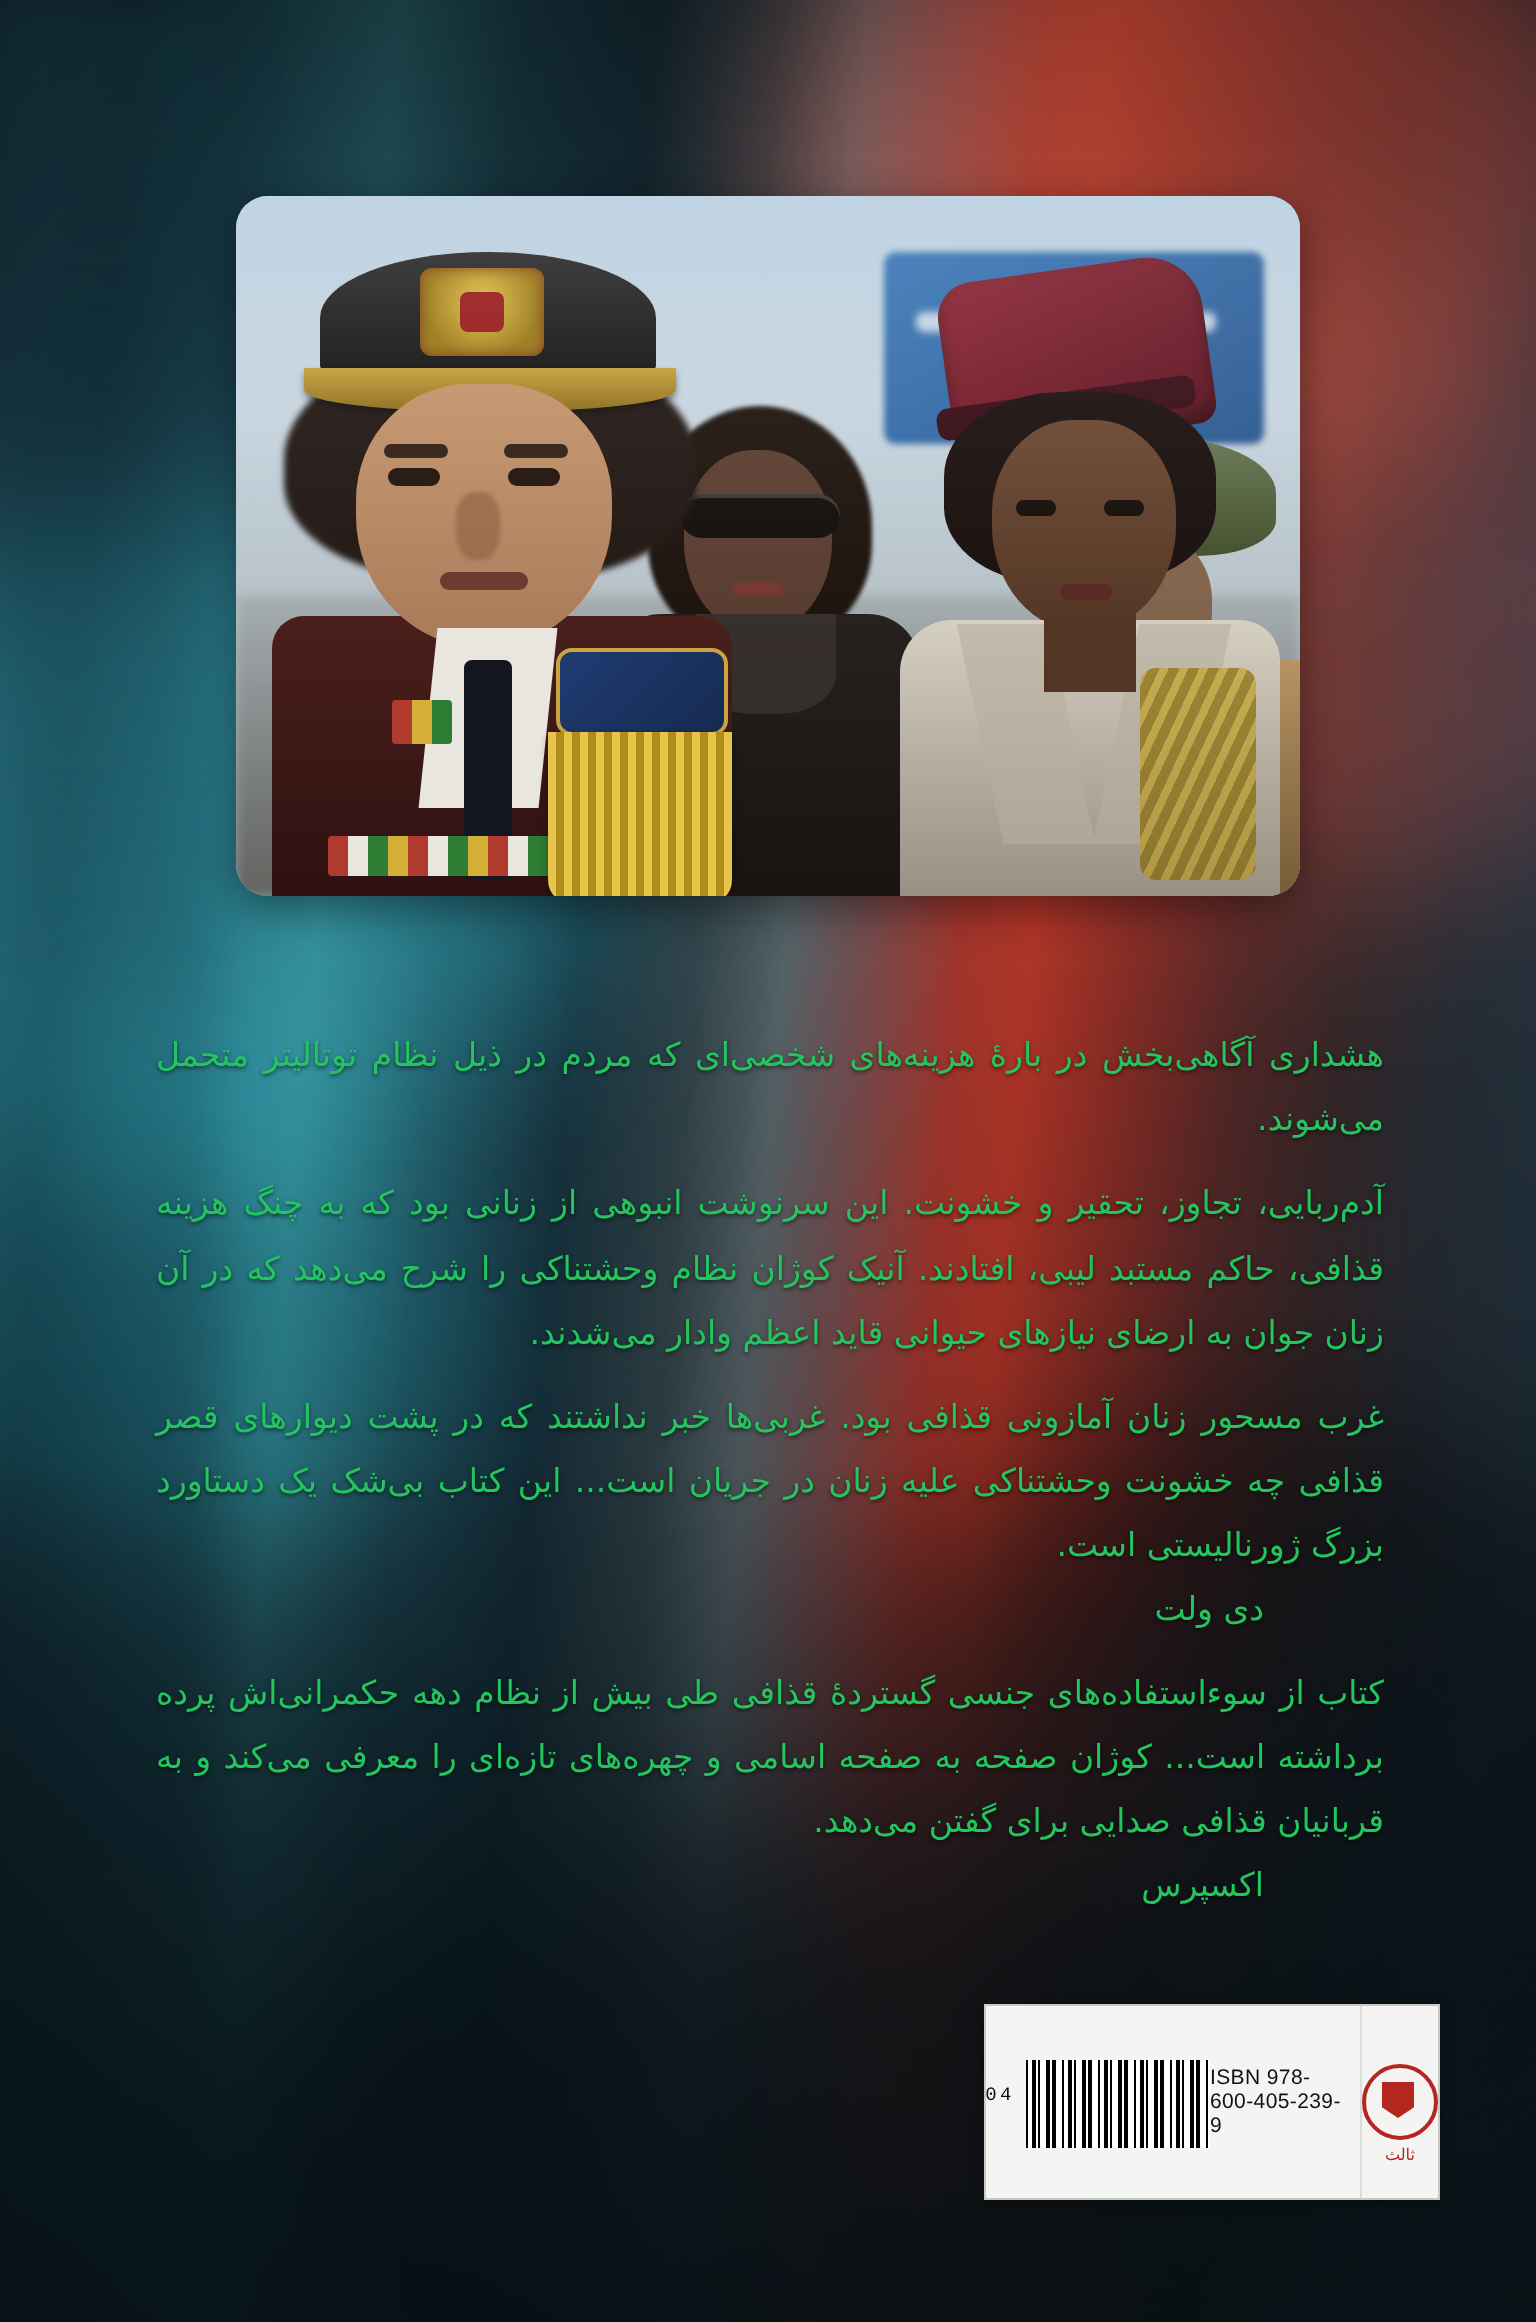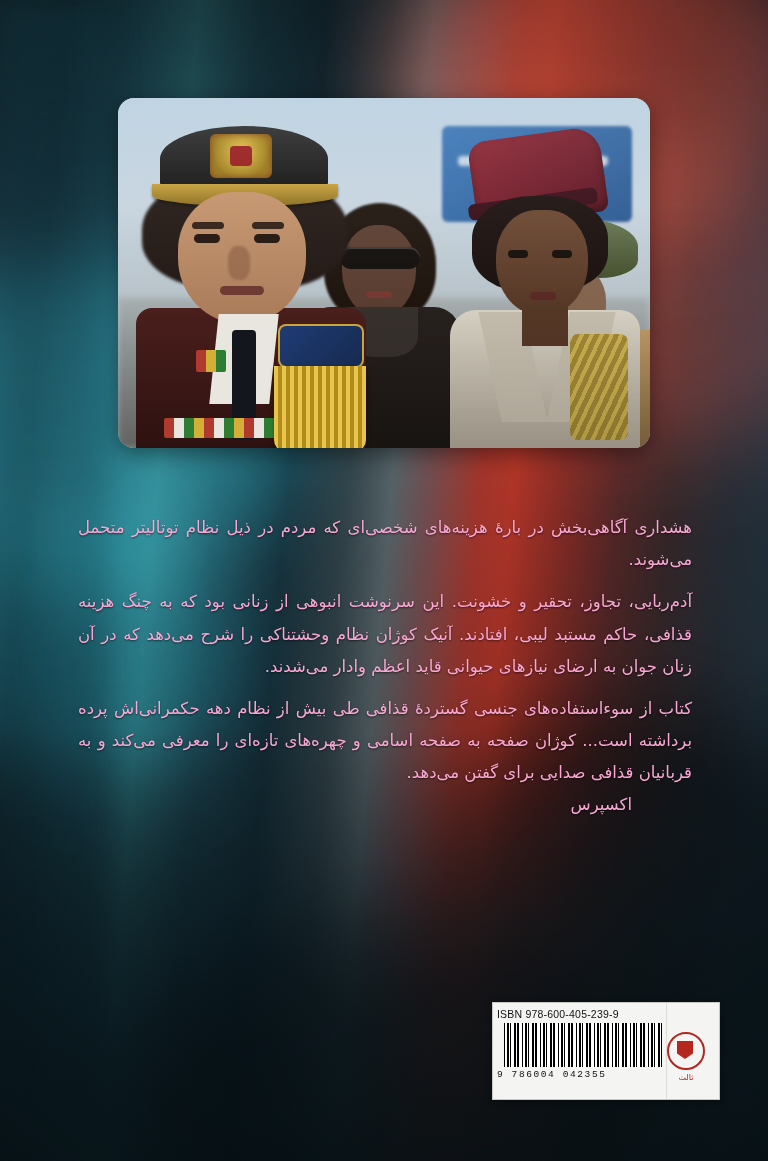--- a/index.html
+++ b/index.html
@@ -434,21 +434,21 @@
     background: linear-gradient(180deg, rgba(255,255,255,0.10), rgba(0,0,0,0.06) 60%, rgba(0,0,0,0.18));
     pointer-events: none;
   }
 
   
   .copy {
     position: absolute;
     left: 78px;
     top: 512px;
     width: 614px;
-    color: #f9a8d4;
+    color: #22c55e;
     text-align: justify;
     direction: rtl;
     font-family: "DejaVu Sans", sans-serif;
     font-size: 16.5px;
     line-height: 1.95;
     text-shadow: 0 1px 2px rgba(0,0,0,.55);
   }
   .copy p { margin: 0 0 6px 0; }
   .copy .blurb { margin-bottom: 4px; }
   .source {
@@ -497,21 +497,22 @@
   .logo-text {
     position: absolute;
     left: 0; right: 0; bottom: -14px;
     text-align: center;
     font-size: 8px;
     color: #b3271f;
   }
   .isbn-right {
     flex: 1;
     display: flex;
-    flex-direction: column;
+    flex-direction: row;
+    align-items: center;
     justify-content: flex-start;
     padding: 5px 4px 3px;
   }
   .isbn-text {
     font-family: "Liberation Sans", sans-serif;
     font-size: 10.5px;
     color: #111;
     letter-spacing: .2px;
     margin-bottom: 3px;
     direction: ltr;
@@ -619,20 +620,22 @@
 
     <div class="group">
       <p class="blurb">هشداری آگاهی‌بخش در بارهٔ هزینه‌های شخصی‌ای که مردم در ذیل نظام توتالیتر متحمل می‌شوند.</p>
     </div>
 
     <div class="group">
       <p class="para">آدم‌ربایی، تجاوز، تحقیر و خشونت. این سرنوشت انبوهی از زنانی بود که به چنگ هزینه قذافی، حاکم مستبد لیبی، افتادند. آنیک کوژان نظام وحشتناکی را شرح می‌دهد که در آن زنان جوان  به ارضای نیازهای حیوانی قاید اعظم وادار می‌شدند.</p>
     </div>
 
     <div class="group">
+      <p class="para">غرب مسحور زنان آمازونی قذافی بود. غربی‌ها خبر نداشتند که در پشت دیوارهای قصر قذافی چه خشونت وحشتناکی علیه زنان در جریان است... این کتاب بی‌شک یک دستاورد بزرگ ژورنالیستی است.</p>
+      <p class="source">دی ولت</p>
     </div>
 
     <div class="group">
       <p class="para">کتاب از سوءاستفاده‌های جنسی گستردهٔ قذافی طی بیش از نظام دهه حکمرانی‌اش پرده برداشته است... کوژان صفحه به صفحه اسامی و چهره‌های تازه‌ای را معرفی می‌کند و به قربانیان قذافی صدایی برای گفتن می‌دهد.</p>
       <p class="source">اکسپرس</p>
     </div>
 
   </div>
 
   <div class="isbn-box">

